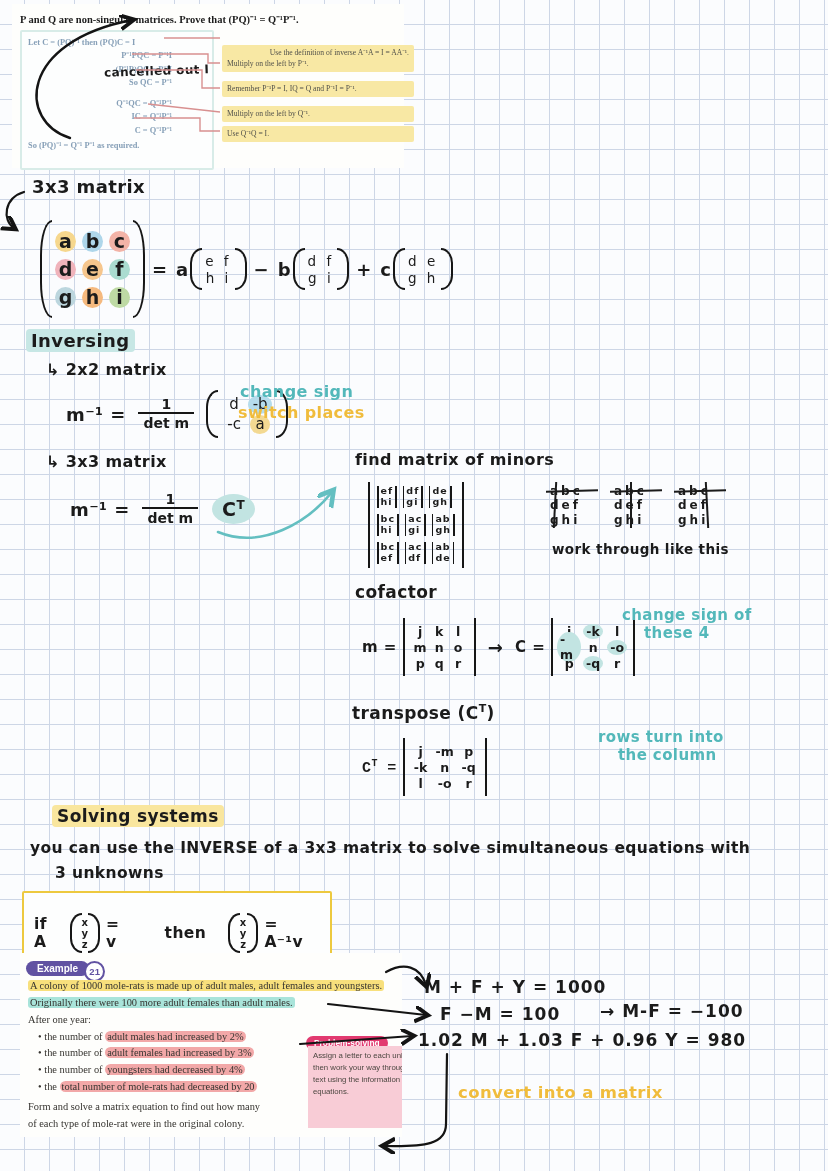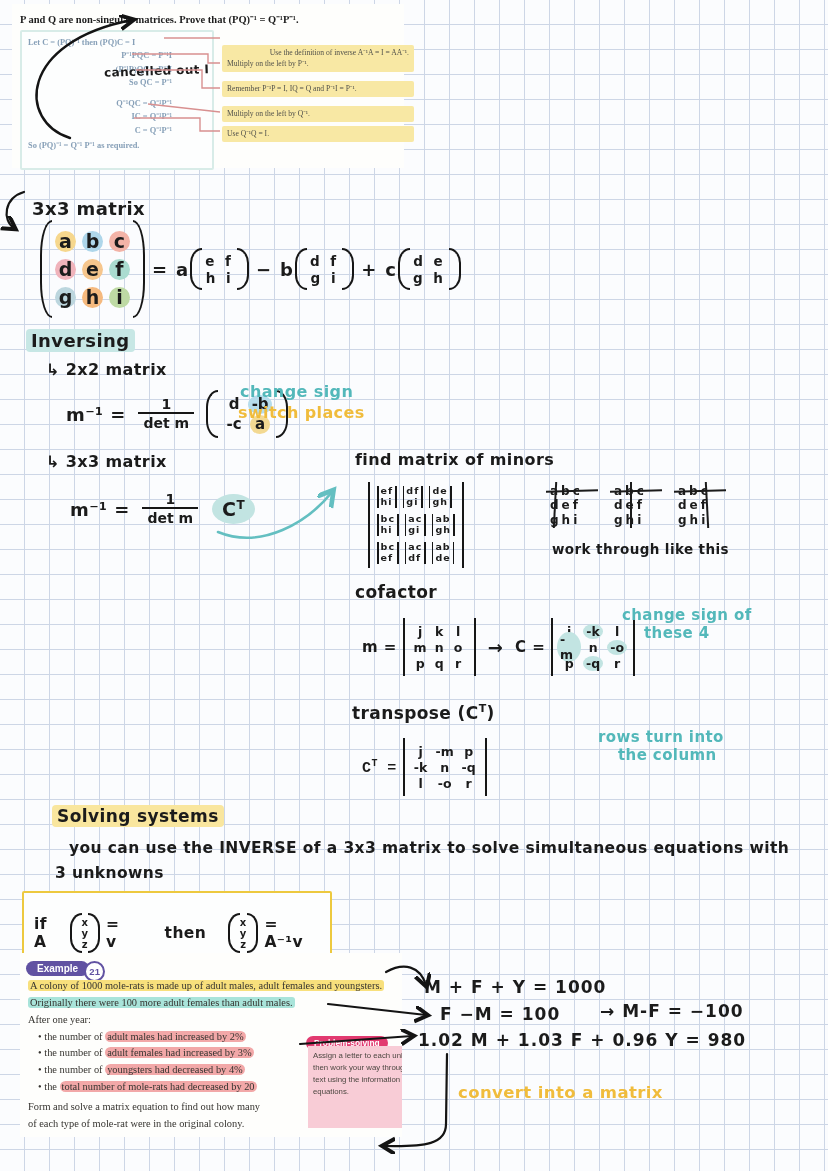--- a/index.html
+++ b/index.html
@@ -28,21 +28,21 @@
     padding:3px 5px;line-height:1.3;}
   .cancelled{font-size:12px;font-weight:700;transform:rotate(-2deg);}
   
   .mrow{display:flex;align-items:center;}
   .paren{align-self:stretch;width:10px;border:2.2px solid #161616;}
   .paren.l{border-right:none;border-radius:16px 0 0 16px / 48% 0 0 48%;}
   .paren.r{border-left:none;border-radius:0 16px 16px 0 / 0 48% 48% 0;}
   .bar{align-self:stretch;width:2px;background:#161616;}
   .m3{display:grid;grid-template-columns:repeat(3,27px);grid-auto-rows:28px;place-items:center;font-size:19px;font-weight:600;}
   .dot{display:inline-flex;width:21px;height:21px;border-radius:50%;align-items:center;justify-content:center;}
-  .m2{display:grid;grid-auto-rows:17px;place-items:center;font-size:13.5px;font-weight:700;letter-spacing:3px;padding:0 3px;}
+  .m2{display:grid;grid-auto-rows:17px;place-items:center;font-size:13.5px;font-weight:400;letter-spacing:3px;padding:0 3px;}
   .op{font-size:18px;font-weight:600;margin:0 7px;}
   .frac{display:inline-flex;flex-direction:column;align-items:center;font-size:14px;font-weight:600;margin:0 6px;}
   .frac .den{border-top:2px solid #161616;padding:1px 5px;}
   .small3{display:grid;grid-template-columns:repeat(3,19px);grid-auto-rows:16px;place-items:center;font-size:12.5px;font-weight:600;}
   .tdot{background:#c2e4e2;border-radius:50%;padding:0 3px;}
   .minicell{display:flex;align-items:stretch;margin:1px 3px;}
   .minicell .txt{font-size:9.5px;font-weight:700;line-height:1.15;letter-spacing:1px;padding:0 2px;}
   .minicell .b{width:1.6px;background:#161616;}
   .struck{position:absolute;width:48px;font-size:12px;font-weight:700;letter-spacing:3px;line-height:1.2;}
   .struck .sh{position:absolute;left:-4px;top:6px;width:52px;height:2px;background:#1b1b1b;transform:rotate(-1.5deg);}
@@ -123,21 +123,21 @@
     <g fill="none" stroke="#141414" stroke-width="2.2" stroke-linecap="round">
       <path d="M24,192 C4,198 2,220 14,228" marker-end="url(#mb)"></path>
       <path d="M386,972 C404,962 420,966 426,985" marker-end="url(#mb)"></path>
       <path d="M328,1004 L426,1015" marker-end="url(#mb)"></path>
       <path d="M300,1044 L412,1036" marker-end="url(#mb)"></path>
       <path d="M447,1054 L446,1124 C446,1144 426,1147 384,1146" marker-end="url(#mb)"></path>
     </g>
     <path d="M218,532 C262,550 308,522 332,492" fill="none" stroke="#64bfc1" stroke-width="2.6" stroke-linecap="round" marker-end="url(#mt)"></path>
   </svg>
 
-  <div class="abs hw" style="left:32px;top:176px;font-size:18px;margin-top:22px;">3x3 matrix</div>
+  <div class="abs hw" style="left:32px;top:176px;font-size:18px;">3x3 matrix</div>
 
   <div class="abs mrow" style="left:40px;top:220px;height:98px;">
     <span class="paren l"></span>
     <div class="m3">
       <span class="dot" style="background: rgb(246, 215, 141);">a</span>
       <span class="dot" style="background: rgb(174, 214, 234);">b</span>
       <span class="dot" style="background: rgb(243, 179, 167);">c</span>
       <span class="dot" style="background: rgb(240, 179, 187);">d</span>
       <span class="dot" style="background: rgb(246, 198, 141);">e</span>
       <span class="dot" style="background: rgb(170, 220, 208);">f</span>
@@ -350,21 +350,21 @@
     <span class="bar"></span>
   </div>
   <div class="abs hw teal" style="left:598px;top:728px;font-size:15px;">
     <div>rows turn into</div>
     <div style="margin-left:20px;">the column</div>
   </div>
 
   <div class="abs hw" style="left:24px;top:806px;font-size:17px;margin-left:28px;">
     <span class="hl-yellow-bg">Solving systems</span>
   </div>
-  <div class="abs hw" style="left:30px;top:839px;font-size:15.5px;margin-left:39px;">you can use the INVERSE of a 3x3 matrix to solve simultaneous equations with</div>
+  <div class="abs hw" style="left:30px;top:839px;font-size:15.5px;">you can use the INVERSE of a 3x3 matrix to solve simultaneous equations with</div>
   <div class="abs hw" style="left:55px;top:864px;font-size:15.5px;">3 unknowns</div>
 
   <div class="abs rulebox hw" style="left:22px;top:891px;width:286px;height:40px;font-size:15.5px;">
     <span>if A</span>
     <span class="paren l" style="margin-left:6px;height:36px;"></span>
     <span class="vec">
       <span>x</span>
         <span>y</span>
         <span>z</span>
     </span>

